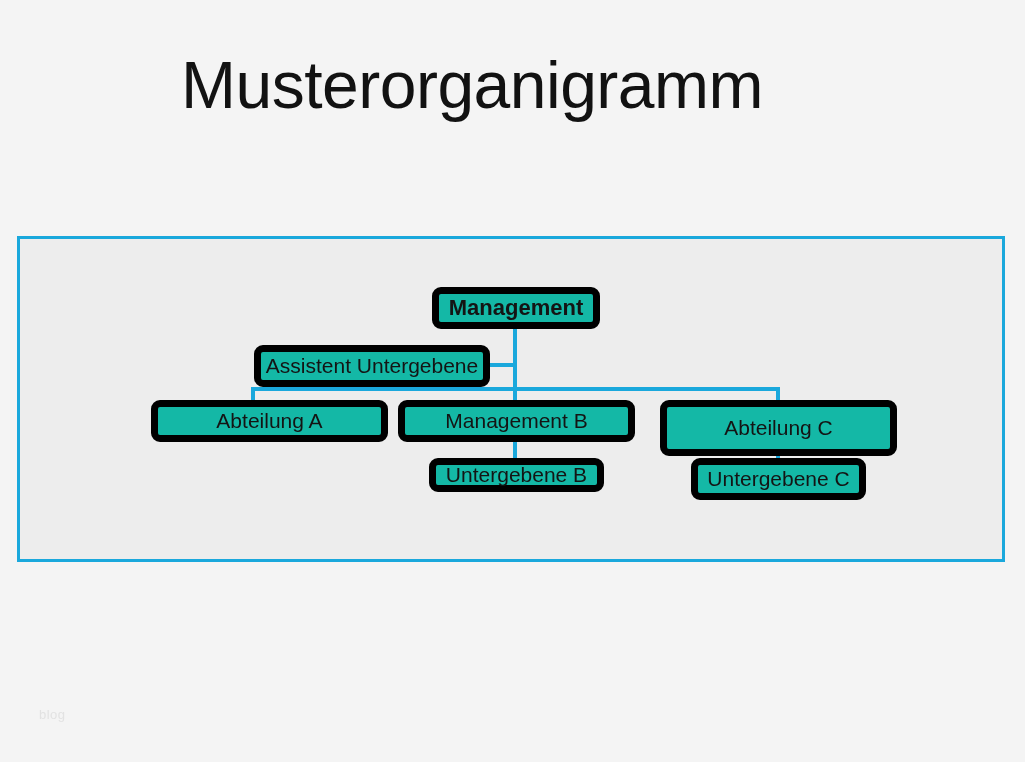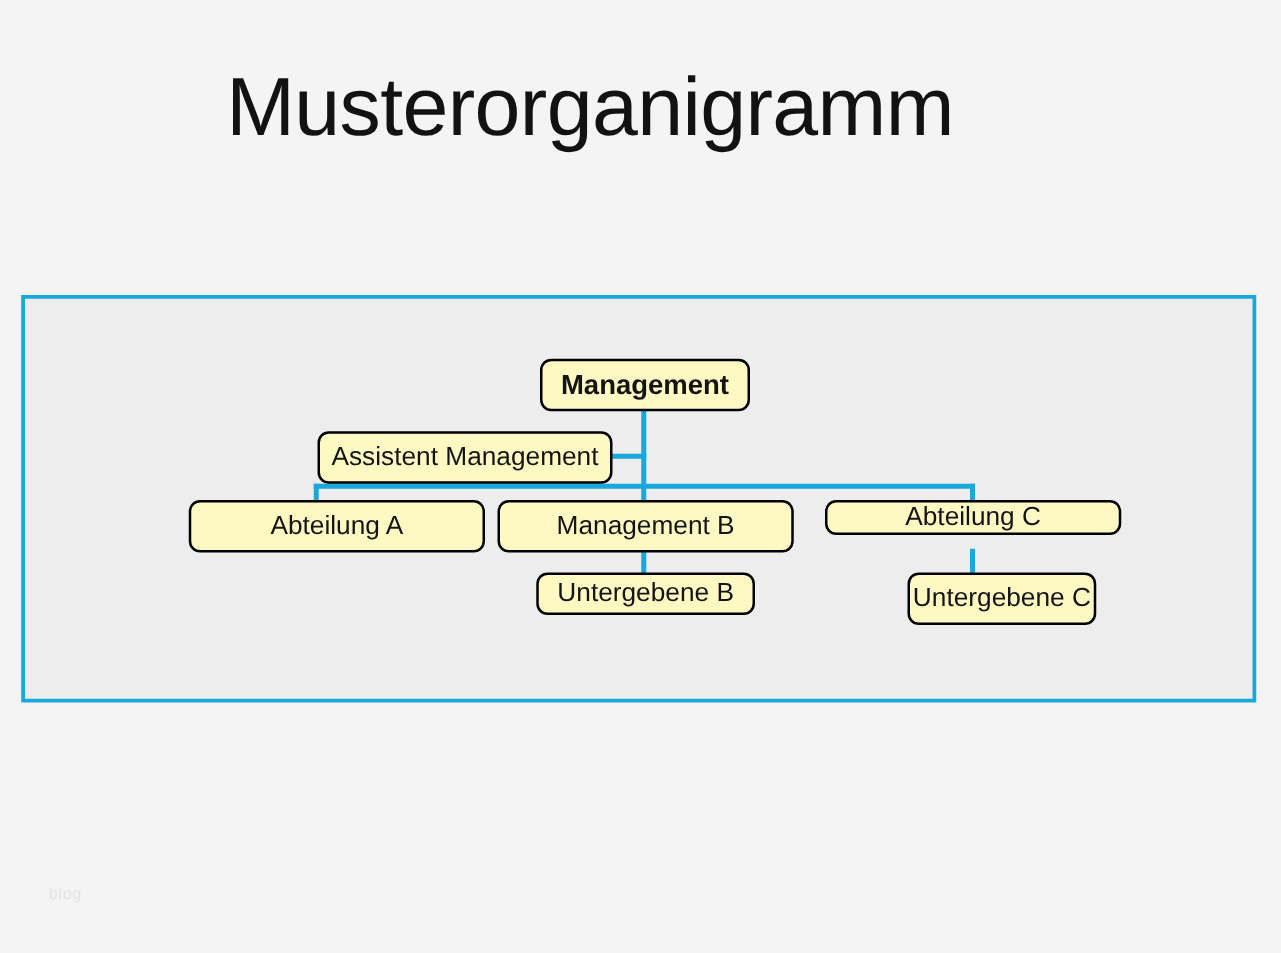--- a/index.html
+++ b/index.html
@@ -55,22 +55,22 @@
   
   .line {
     position: absolute;
     background: #1aa8dc;
   }
 
   
   .node {
     position: absolute;
     box-sizing: border-box;
-    background: #fef9c3;
-    border: 2px solid #000000;
+    background: #14b8a6;
+    border: 7px solid #000000;
     border-radius: 9px;
     display: flex;
     align-items: center;
     justify-content: center;
     color: #141414;
     font-size: 21px;
     font-weight: 400;
     white-space: nowrap;
     z-index: 3;
   }
@@ -109,28 +109,28 @@
     <div class="line" style="left:493px; top:148px; width:4px; height:32px;"></div>
 
     <div class="line" style="left:756px; top:148px; width:4px; height:32px;"></div>
 
     <div class="line" style="left:493px; top:200px; width:4px; height:38px;"></div>
 
     <div class="line" style="left:756px; top:200px; width:4px; height:38px;"></div>
 
     <div class="node root" style="left:412px; top:48px; width:168px; height:42px;">Management</div>
 
-    <div class="node" style="left:234px; top:106px; width:236px; height:42px;">Assistent Management</div>
+    <div class="node" style="left:234px; top:106px; width:236px; height:42px;">Assistent Untergebene</div>
 
     <div class="node" style="left:131px; top:161px; width:237px; height:42px;">Abteilung A</div>
 
     <div class="node" style="left:378px; top:161px; width:237px; height:42px;">Management B</div>
 
-    <div class="node" style="left:640px; top:161px; width:237px; height:28px;">Abteilung C</div>
+    <div class="node" style="left:640px; top:161px; width:237px; height:56px;">Abteilung C</div>
 
     <div class="node" style="left:409px; top:219px; width:175px; height:34px;">Untergebene B</div>
 
-    <div class="node" style="left:706px; top:219px; width:151px; height:42px;">Untergebene C</div>
+    <div class="node" style="left:671px; top:219px; width:175px; height:42px;">Untergebene C</div>
 
   </div>
 </div>
 
 <div class="watermark">blog</div>
 
 </body></html>

